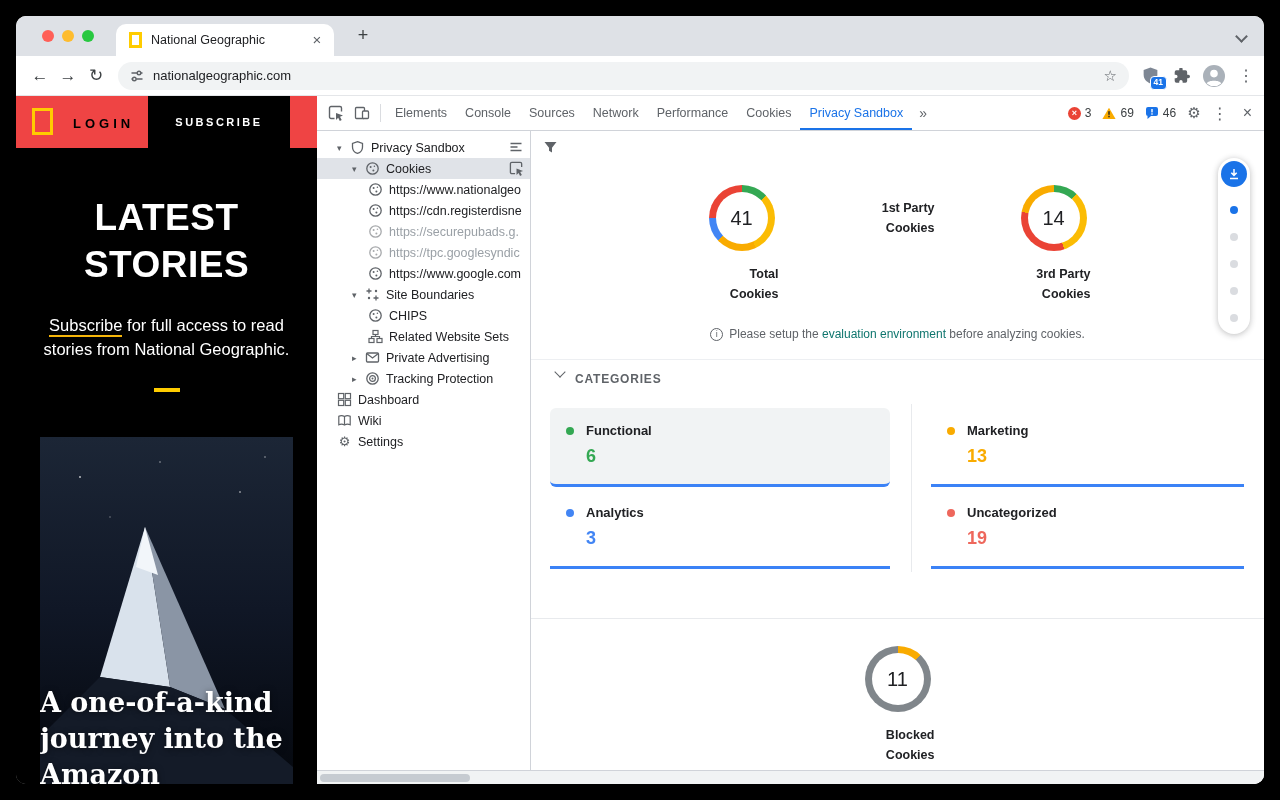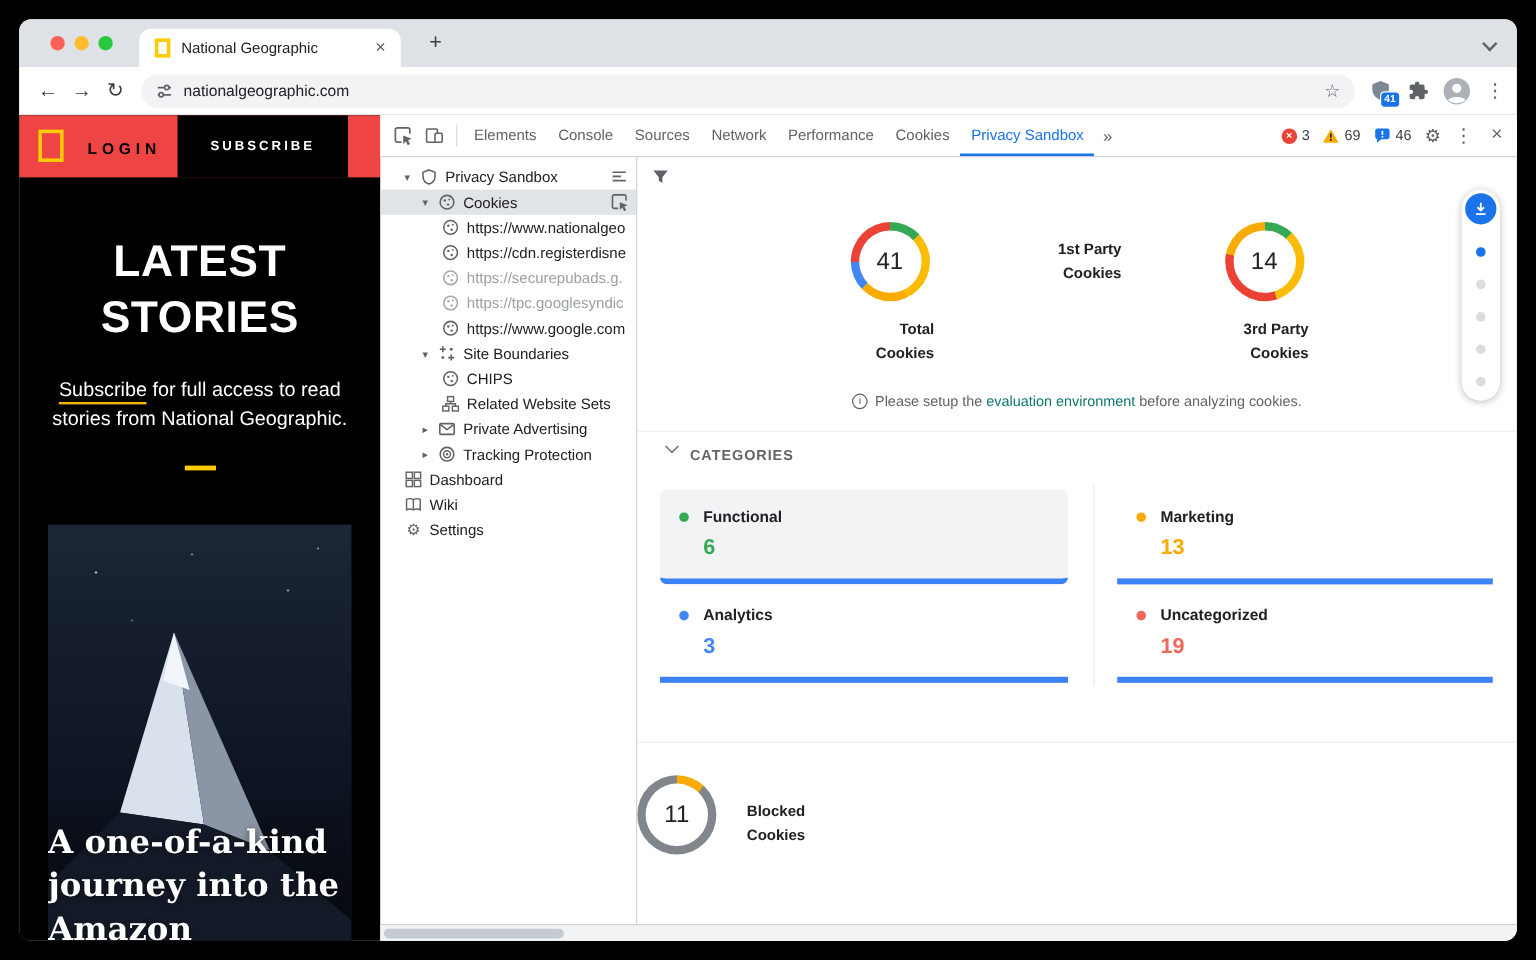--- a/index.html
+++ b/index.html
@@ -88,32 +88,32 @@
   .donut-hole{position:absolute;left:7px;top:7px;width:52px;height:52px;background:#fff;border-radius:50%;display:flex;align-items:center;justify-content:center;font-size:20px;color:#202124}
   .donut-label{margin-top:13px;font-size:12.5px;font-weight:bold;color:#202124;text-align:right;line-height:1.6;width:74px}
   .info-row{position:absolute;top:196px;left:0;right:0;display:flex;justify-content:center;align-items:center;gap:6px;font-size:12px;color:#5f6368}
   .info-i{width:13px;height:13px;border:1px solid #5f6368;border-radius:50%;font-size:9px;display:flex;align-items:center;justify-content:center;flex:none}
   .info-link{color:#0f766e}
   .cat-divider{position:absolute;top:228px;left:0;right:0;border-top:1px solid #edeff2}
   .cat-header{position:absolute;top:241px;left:25px;display:flex;align-items:flex-start;gap:11px;font-size:12px;font-weight:bold;color:#5f6368;letter-spacing:.8px}
   .chev-dn{width:8px;height:8px;border-right:1.8px solid #5f6368;border-bottom:1.8px solid #5f6368;transform:rotate(45deg);margin-top:-4px}
   .cat-grid{position:absolute;top:277px;left:19px;right:20px;height:164px}
   .cat-vline{position:absolute;left:52%;top:-4px;bottom:0;width:1px;background:#e8eaed}
-  .cat-cell{position:absolute;height:79px;padding:15px 16px;border-bottom:5px solid #3b82f6}
+  .cat-cell{position:absolute;height:79px;padding:15px 16px;border-bottom:3px solid #3b82f6}
   .cat-cell.c0{left:0;top:0;width:340px}
   .cat-cell.c1{left:381px;top:0;right:0}
   .cat-cell.c2{left:0;top:82px;width:340px}
   .cat-cell.c3{left:381px;top:82px;right:0}
   .cat-cell.selected{background:#f1f3f4;border-radius:6px}
   .cat-top{display:flex;align-items:center;gap:12px}
   .cat-dot{width:8px;height:8px;border-radius:50%;flex:none}
   .cat-label{font-size:13px;font-weight:bold;color:#202124}
   .cat-value{margin:8px 0 0 20px;font-size:18px;font-weight:bold}
   .full-divider{position:absolute;top:487px;left:0;right:0;border-top:1px solid #e8eaed}
-  .blocked-block{position:absolute;top:515px;left:0;right:0;display:flex;flex-direction:row;align-items:center}
+  .blocked-block{position:absolute;top:515px;left:0;right:0;display:flex;flex-direction:column;align-items:center}
 
   
   .float-nav{position:absolute;top:27px;right:14px;width:32px;background:#fff;border-radius:16px;box-shadow:0 1px 6px rgba(32,33,36,.3);padding:3px 0 12px;display:flex;flex-direction:column;align-items:center;gap:19px}
   .dl-btn{width:26px;height:26px;border-radius:50%;background:#1a73e8;display:flex;align-items:center;justify-content:center}
   .pager-dot{width:8px;height:8px;border-radius:50%;background:#dadce0}
   .pager-dot.active{background:#1a73e8}
 
   
   .dt-hscroll{position:absolute;left:0;right:0;bottom:0;height:14px;background:#f1f3f4;border-top:1px solid #d0d3d9}
   .hthumb{position:absolute;left:3px;top:3px;width:150px;height:8px;border-radius:4px;background:#c6cbd1}

